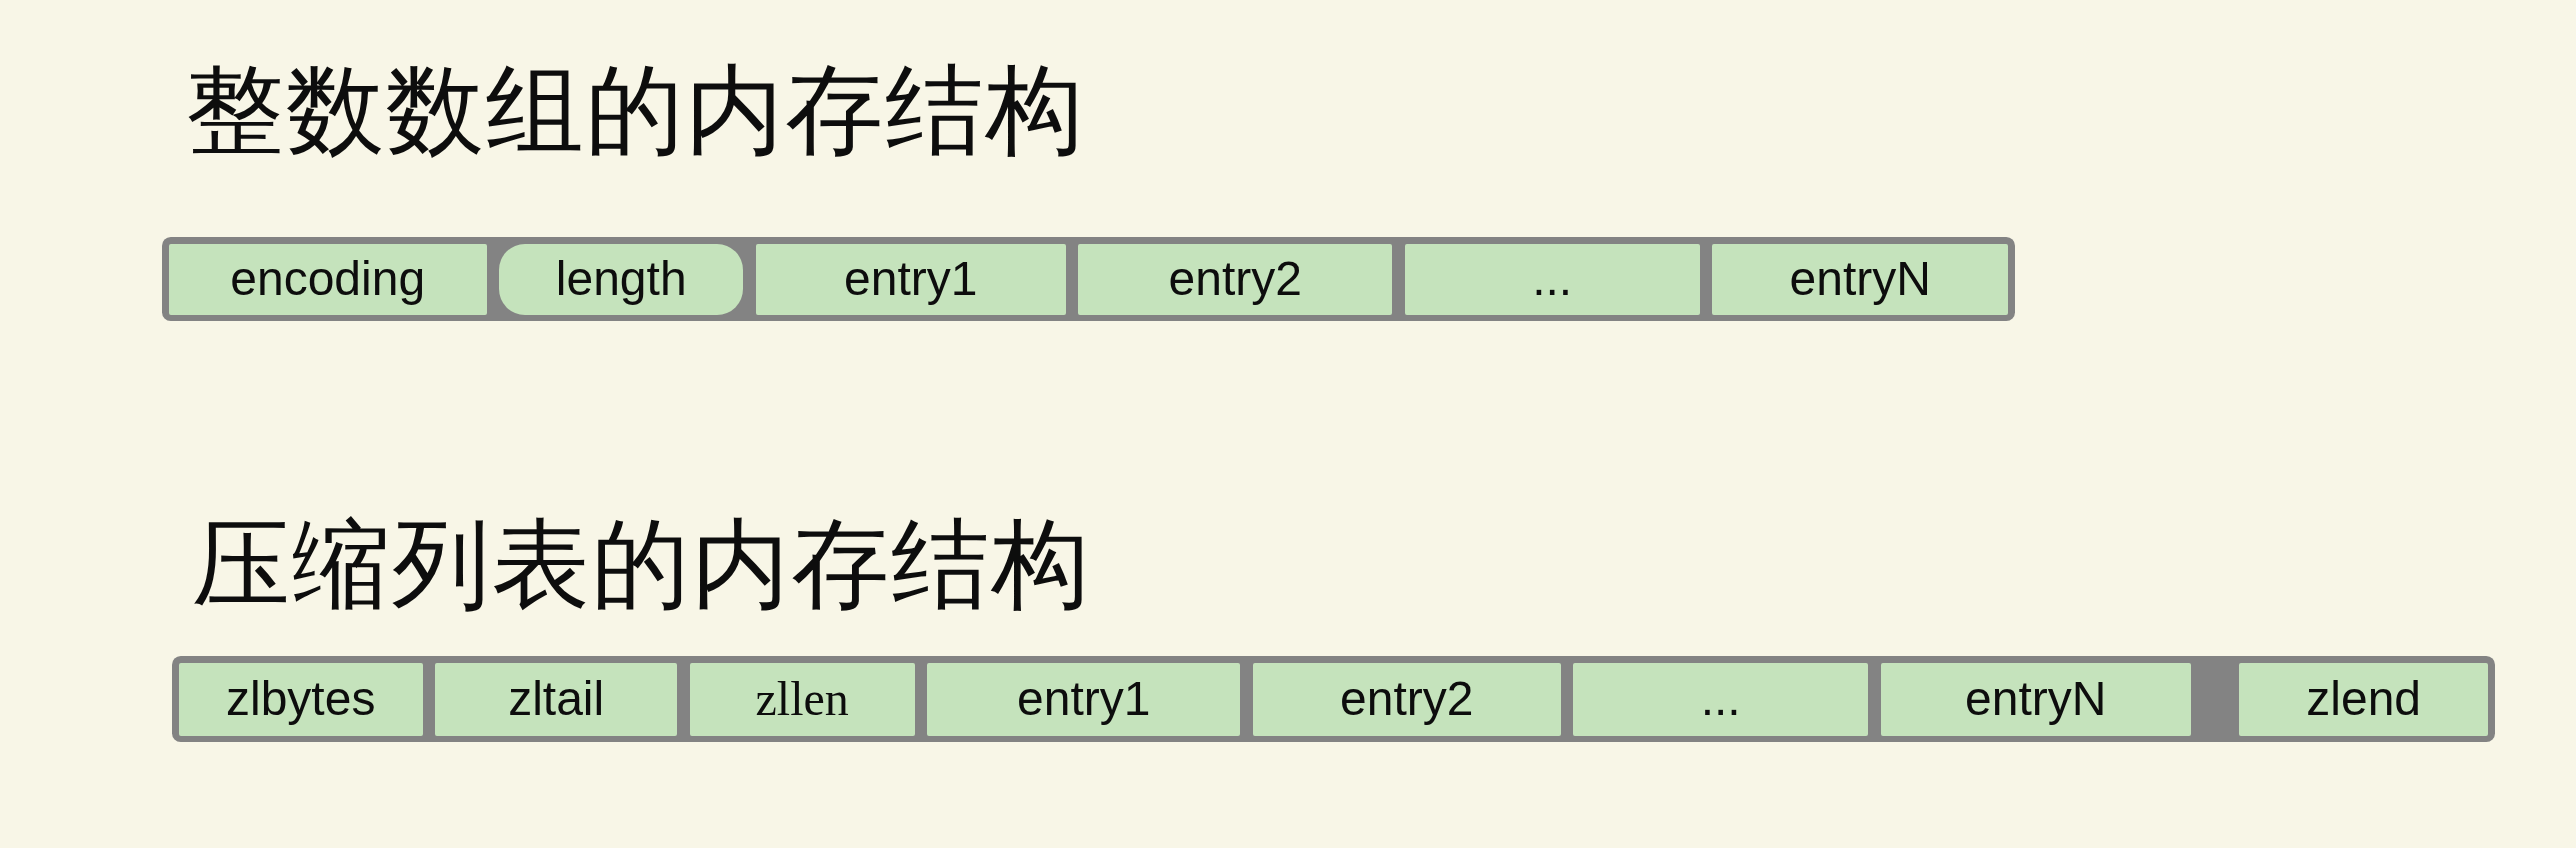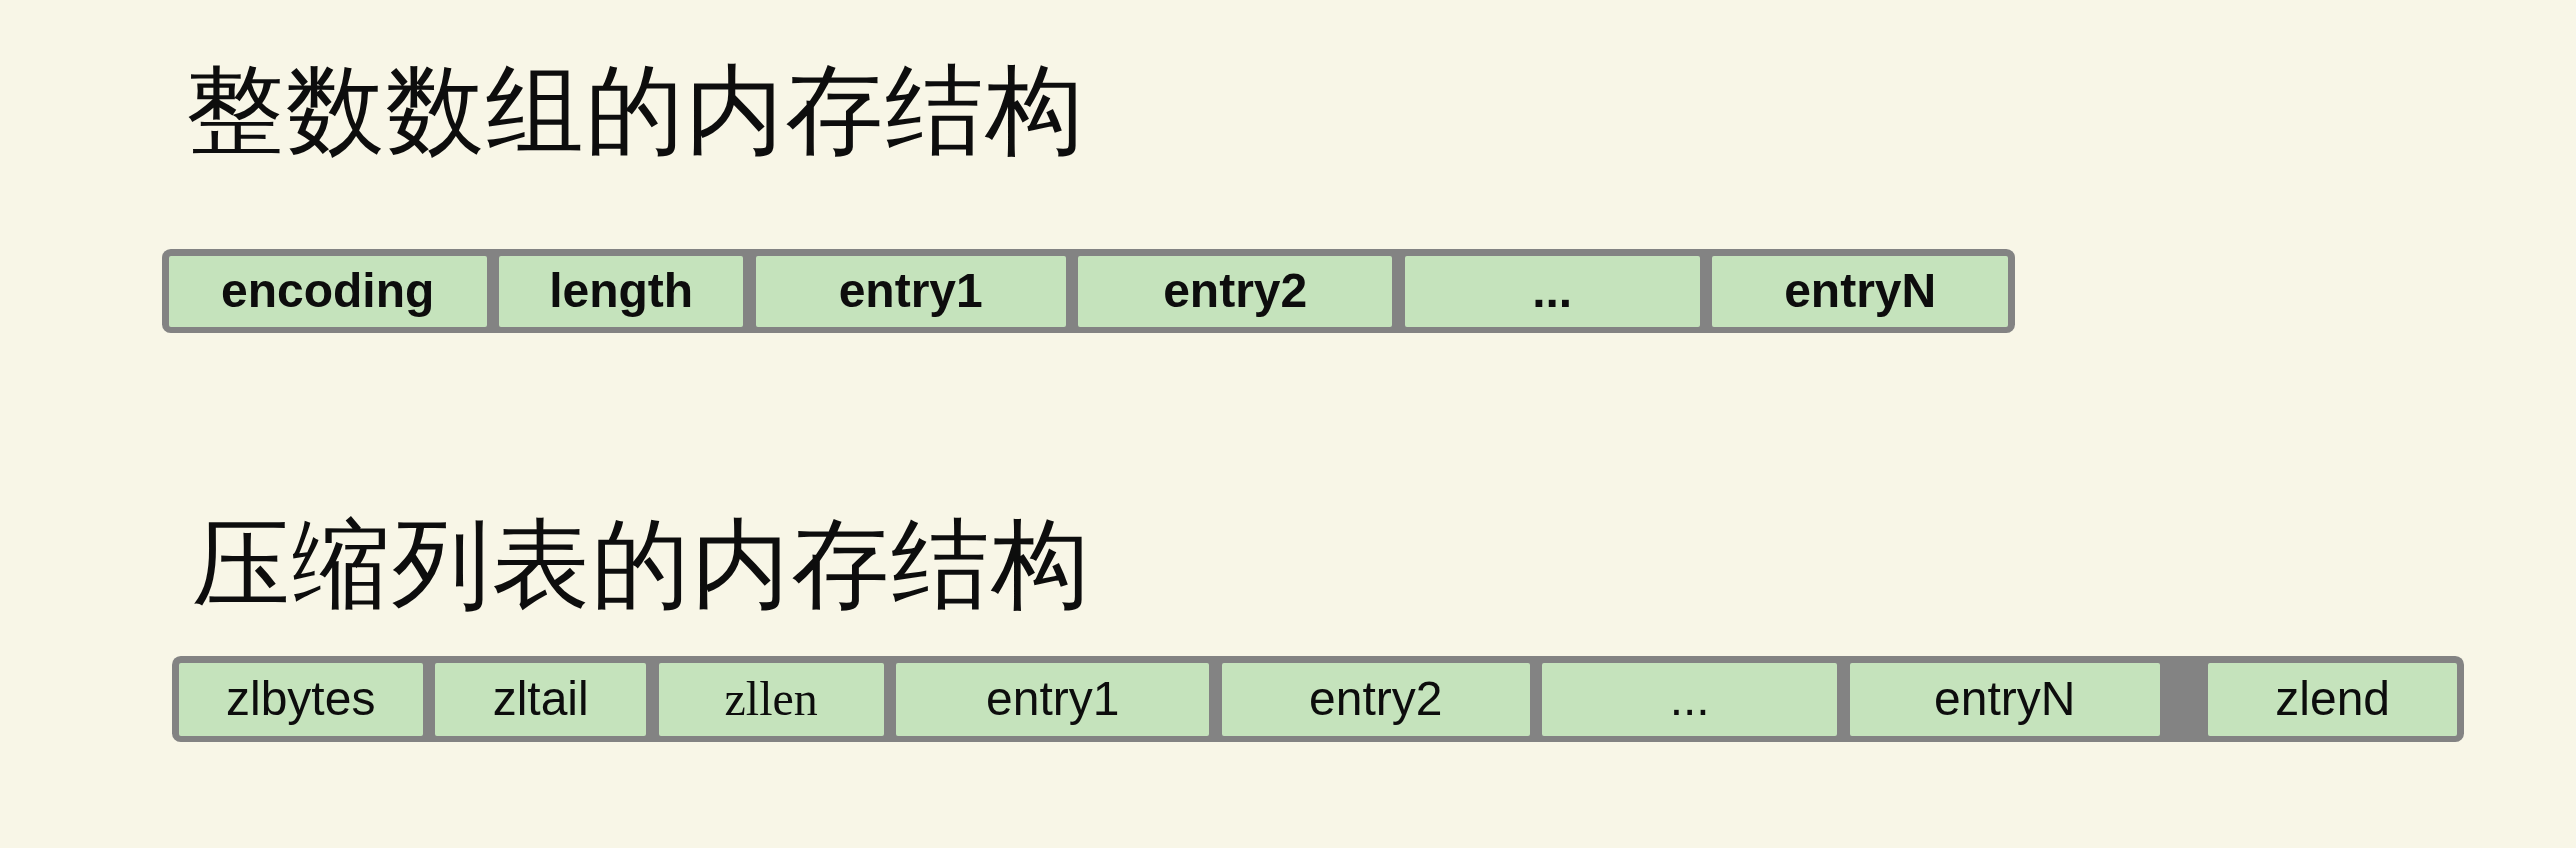--- a/index.html
+++ b/index.html
@@ -30,43 +30,43 @@
   .t2{left:192px;top:515px;}
   .row{
     position:absolute;
     display:flex;
     align-items:stretch;
     background:var(--cell-border);
     padding:6.7px;
     gap:12.5px;
     border-radius:8.7px;
   }
-  .row1{left:162px;top:249px;font-weight:bold;}
+  .row1{left:162px;top:237px;}
   .row2{left:172px;top:656px;}
   .cell{
     background:var(--cell-fill);
     display:flex;
     align-items:center;
     justify-content:center;
     font-size:48px;
     line-height:1;
     color:var(--text);
     border-radius:1.9px;
     white-space:nowrap;
   }
   .row1 .cell{height:71px;}
   .row2 .cell{height:73px;}
   .row1 .cell:nth-child(1){width:318px;}
-  .row1 .cell:nth-child(2){width:244px;}
+  .row1 .cell:nth-child(2){width:244px;border-radius:26px;}
   .row1 .cell:nth-child(3){width:310px;}
   .row1 .cell:nth-child(4){width:314px;}
   .row1 .cell:nth-child(5){width:295px;}
   .row1 .cell:nth-child(6){width:296px;}
   .row2 .cell:nth-child(1){width:244px;}
-  .row2 .cell:nth-child(2){width:211px;}
+  .row2 .cell:nth-child(2){width:242px;}
   .row2 .cell:nth-child(3){width:225px;font-family:Liberation Serif, serif;}
   .row2 .cell:nth-child(4){width:313px;}
   .row2 .cell:nth-child(5){width:308px;}
   .row2 .cell:nth-child(6){width:295px;}
   .row2 .cell:nth-child(7){width:310px;}
   .row2 .cell:nth-child(8){width:249px;margin-left:36px;}
 </style>
 </head>
 <body>
 

